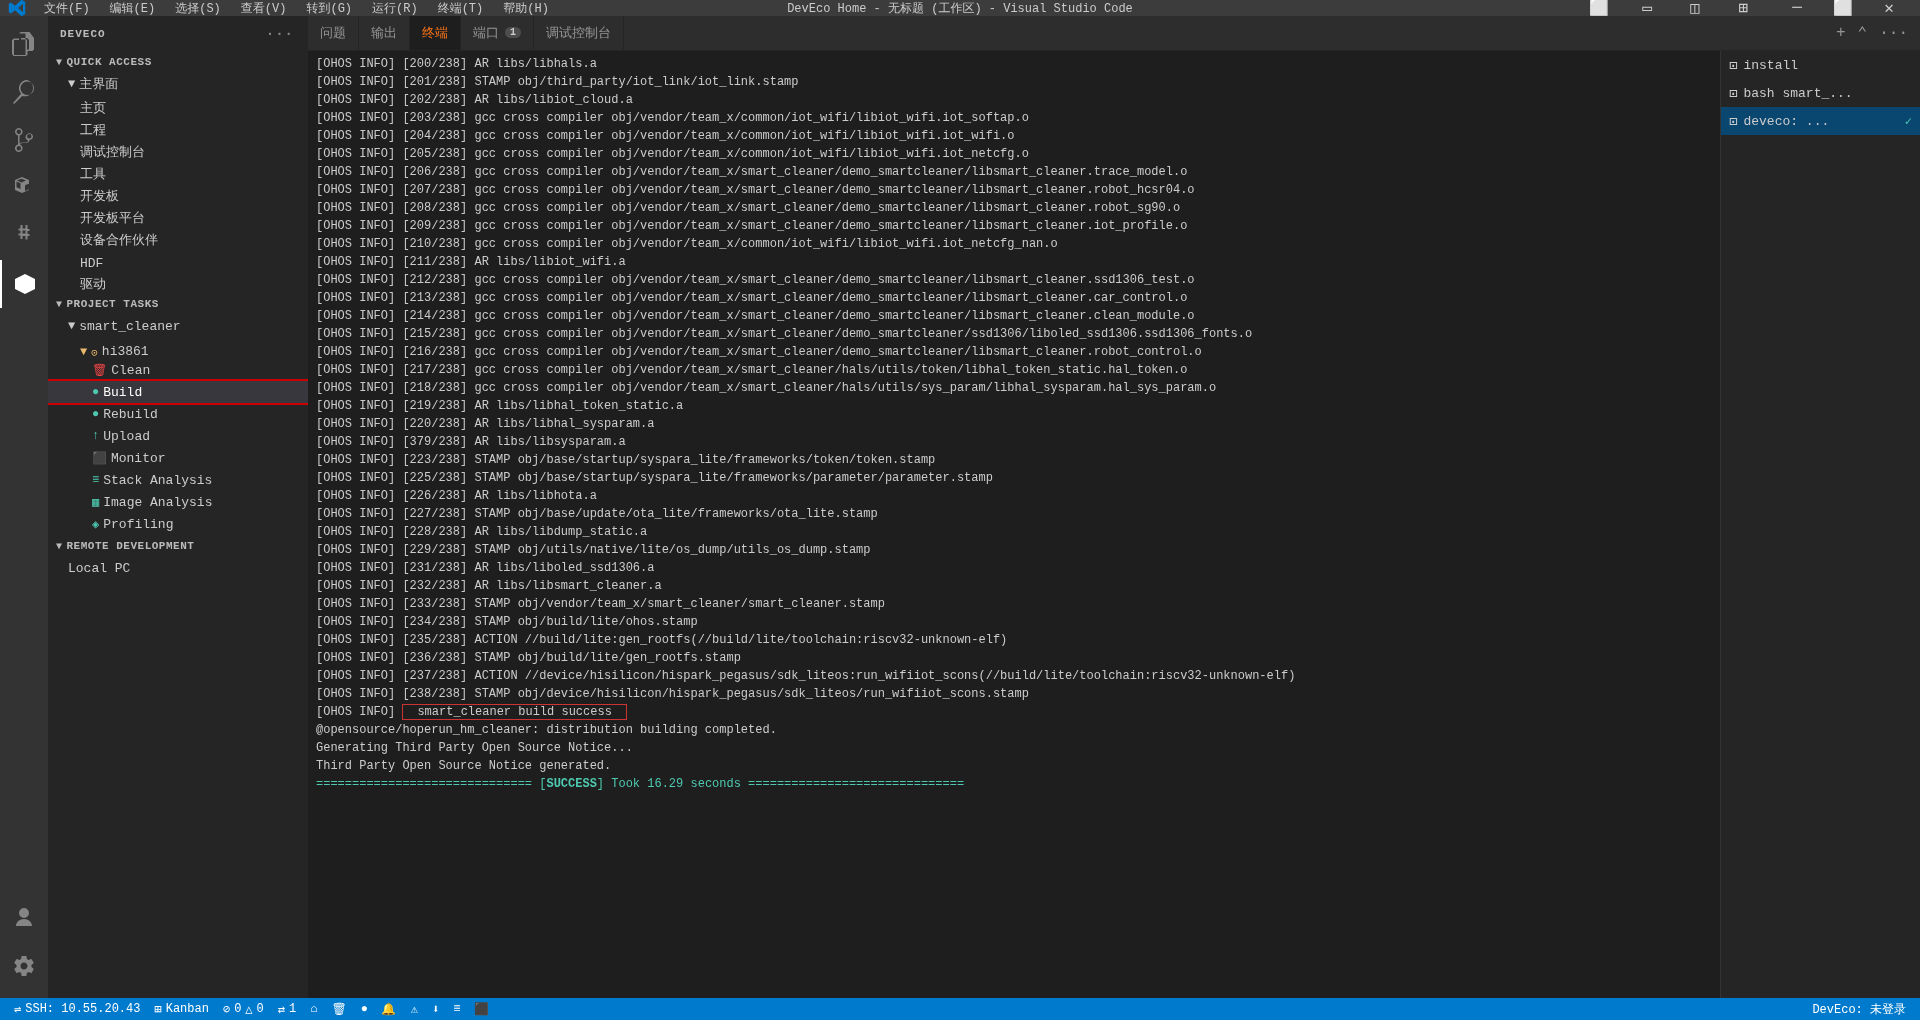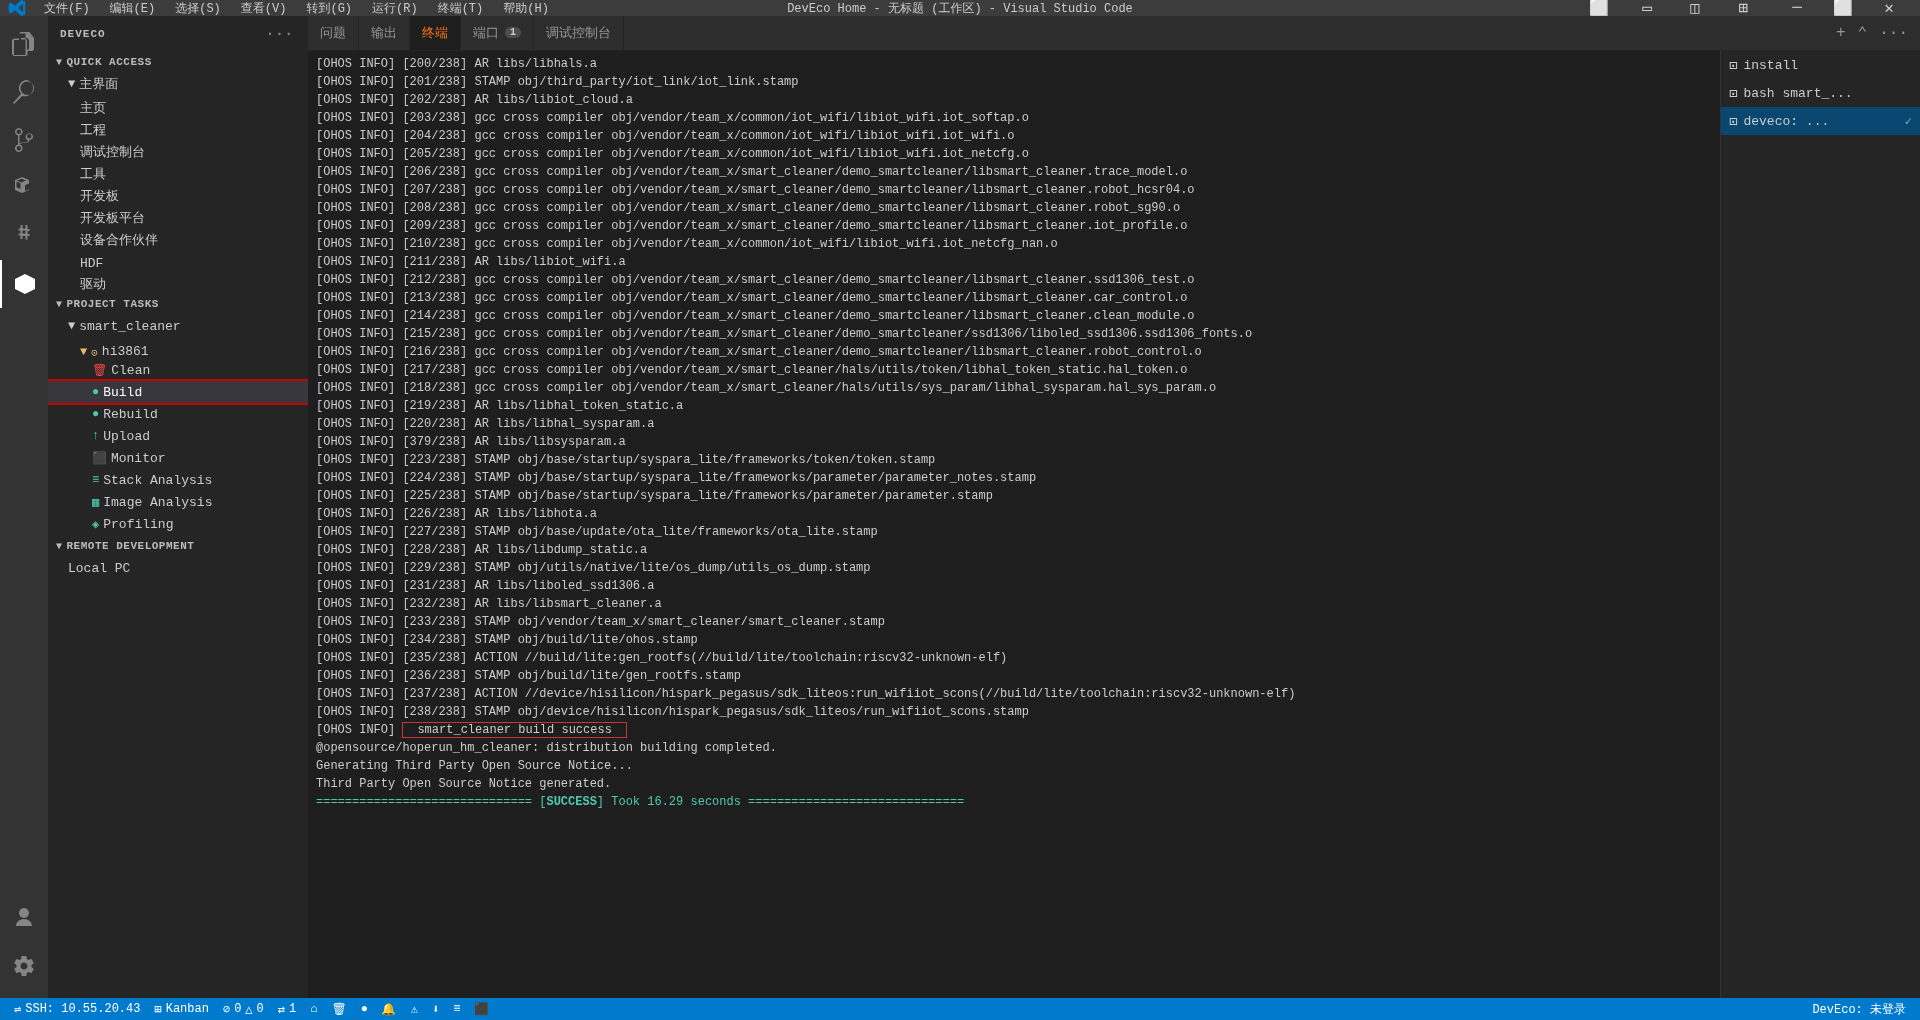--- a/index.html
+++ b/index.html
@@ -541,21 +541,20 @@
         <div class="term-line">[OHOS INFO] [213/238] gcc cross compiler obj/vendor/team_x/smart_cleaner/demo_smartcleaner/libsmart_cleaner.car_control.o</div>
         <div class="term-line">[OHOS INFO] [214/238] gcc cross compiler obj/vendor/team_x/smart_cleaner/demo_smartcleaner/libsmart_cleaner.clean_module.o</div>
         <div class="term-line">[OHOS INFO] [215/238] gcc cross compiler obj/vendor/team_x/smart_cleaner/demo_smartcleaner/ssd1306/liboled_ssd1306.ssd1306_fonts.o</div>
         <div class="term-line">[OHOS INFO] [216/238] gcc cross compiler obj/vendor/team_x/smart_cleaner/demo_smartcleaner/libsmart_cleaner.robot_control.o</div>
         <div class="term-line">[OHOS INFO] [217/238] gcc cross compiler obj/vendor/team_x/smart_cleaner/hals/utils/token/libhal_token_static.hal_token.o</div>
         <div class="term-line">[OHOS INFO] [218/238] gcc cross compiler obj/vendor/team_x/smart_cleaner/hals/utils/sys_param/libhal_sysparam.hal_sys_param.o</div>
         <div class="term-line">[OHOS INFO] [219/238] AR libs/libhal_token_static.a</div>
         <div class="term-line">[OHOS INFO] [220/238] AR libs/libhal_sysparam.a</div>
         <div class="term-line">[OHOS INFO] [379/238] AR libs/libsysparam.a</div>
         <div class="term-line">[OHOS INFO] [223/238] STAMP obj/base/startup/syspara_lite/frameworks/token/token.stamp</div>
-        <div class="term-line">[OHOS INFO] [224/238] STAMP obj/base/startup/syspara_lite/frameworks/parameter/parameter_notes.stamp</div>
         <div class="term-line">[OHOS INFO] [225/238] STAMP obj/base/startup/syspara_lite/frameworks/parameter/parameter.stamp</div>
         <div class="term-line">[OHOS INFO] [226/238] AR libs/libhota.a</div>
         <div class="term-line">[OHOS INFO] [227/238] STAMP obj/base/update/ota_lite/frameworks/ota_lite.stamp</div>
         <div class="term-line">[OHOS INFO] [228/238] AR libs/libdump_static.a</div>
         <div class="term-line">[OHOS INFO] [229/238] STAMP obj/utils/native/lite/os_dump/utils_os_dump.stamp</div>
         <div class="term-line">[OHOS INFO] [231/238] AR libs/liboled_ssd1306.a</div>
         <div class="term-line">[OHOS INFO] [232/238] AR libs/libsmart_cleaner.a</div>
         <div class="term-line">[OHOS INFO] [233/238] STAMP obj/vendor/team_x/smart_cleaner/smart_cleaner.stamp</div>
         <div class="term-line">[OHOS INFO] [234/238] STAMP obj/build/lite/ohos.stamp</div>
         <div class="term-line">[OHOS INFO] [235/238] ACTION //build/lite:gen_rootfs(//build/lite/toolchain:riscv32-unknown-elf)</div>

